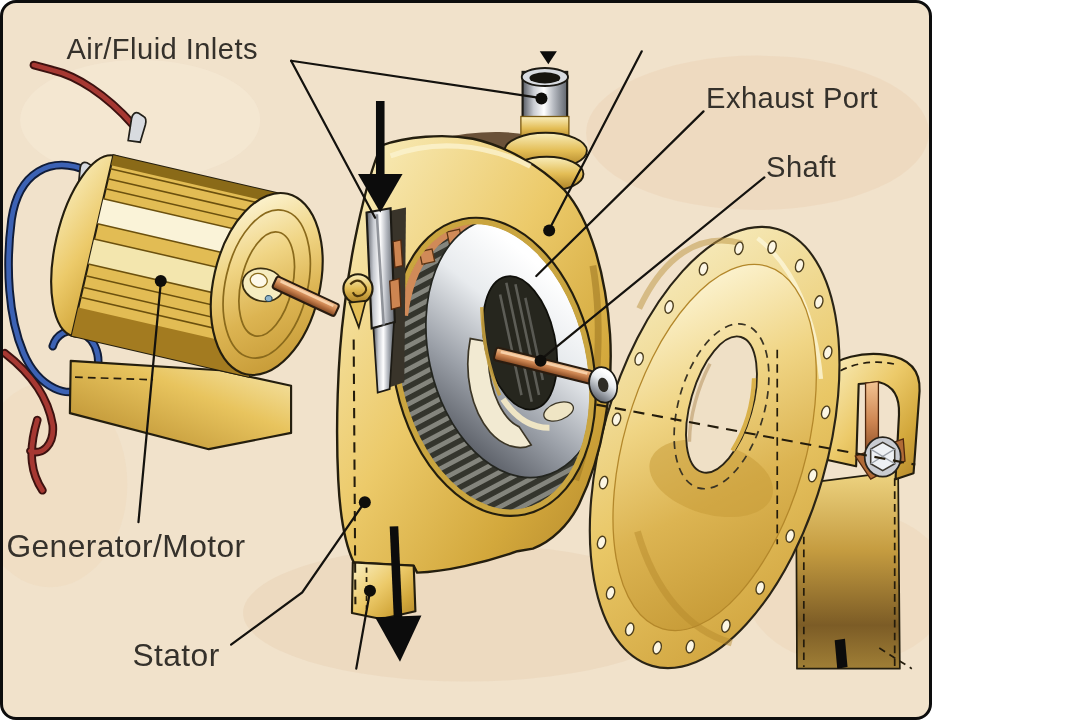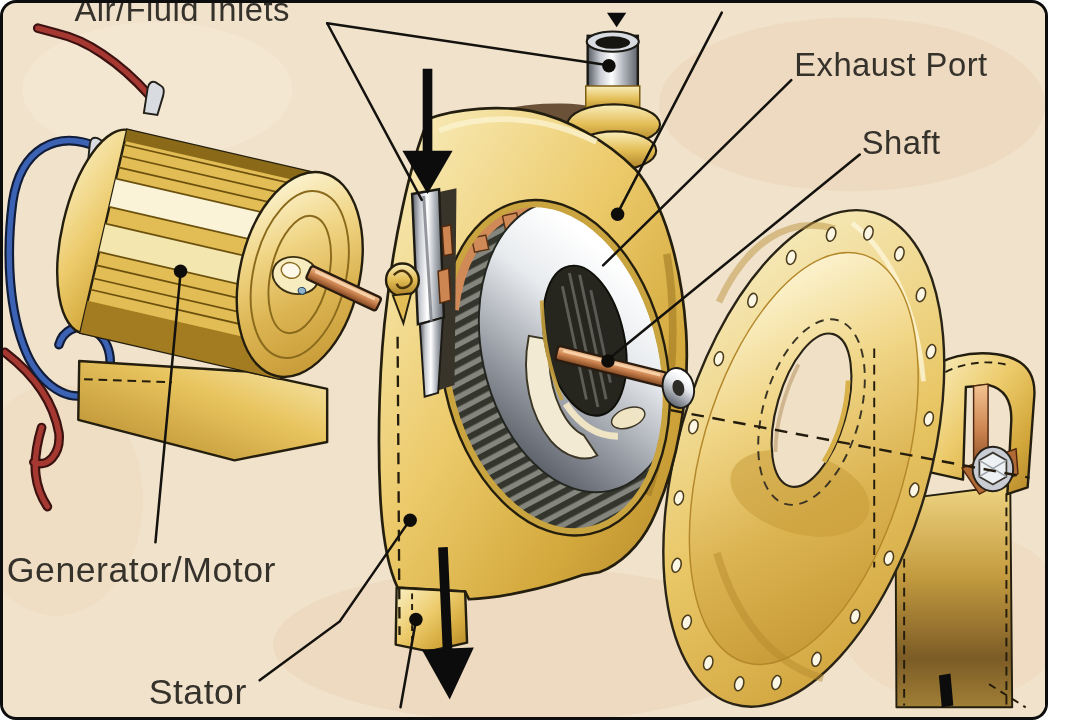--- a/index.html
+++ b/index.html
@@ -1,17 +1,17 @@
 <!DOCTYPE html>
 <html><head>
 <meta charset="utf-8">
 <style>
   html,body{margin:0;padding:0;background:#ffffff;}
   #frame{
-    width:1048px;height:720px;box-sizing:border-box;position:relative;
+    width:932px;height:720px;box-sizing:border-box;position:relative;
     border:3px solid #0d0d0d;border-radius:16px;overflow:hidden;
     background:#f1e2cb;font-family:"Liberation Sans",sans-serif;
   }
   #art{position:absolute;left:0;top:0;width:100%;height:100%;}
   text{font-family:"Liberation Sans",sans-serif;fill:#35312b;letter-spacing:.5px;}
 </style>
 </head>
 <body>
 
 <div id="frame">

